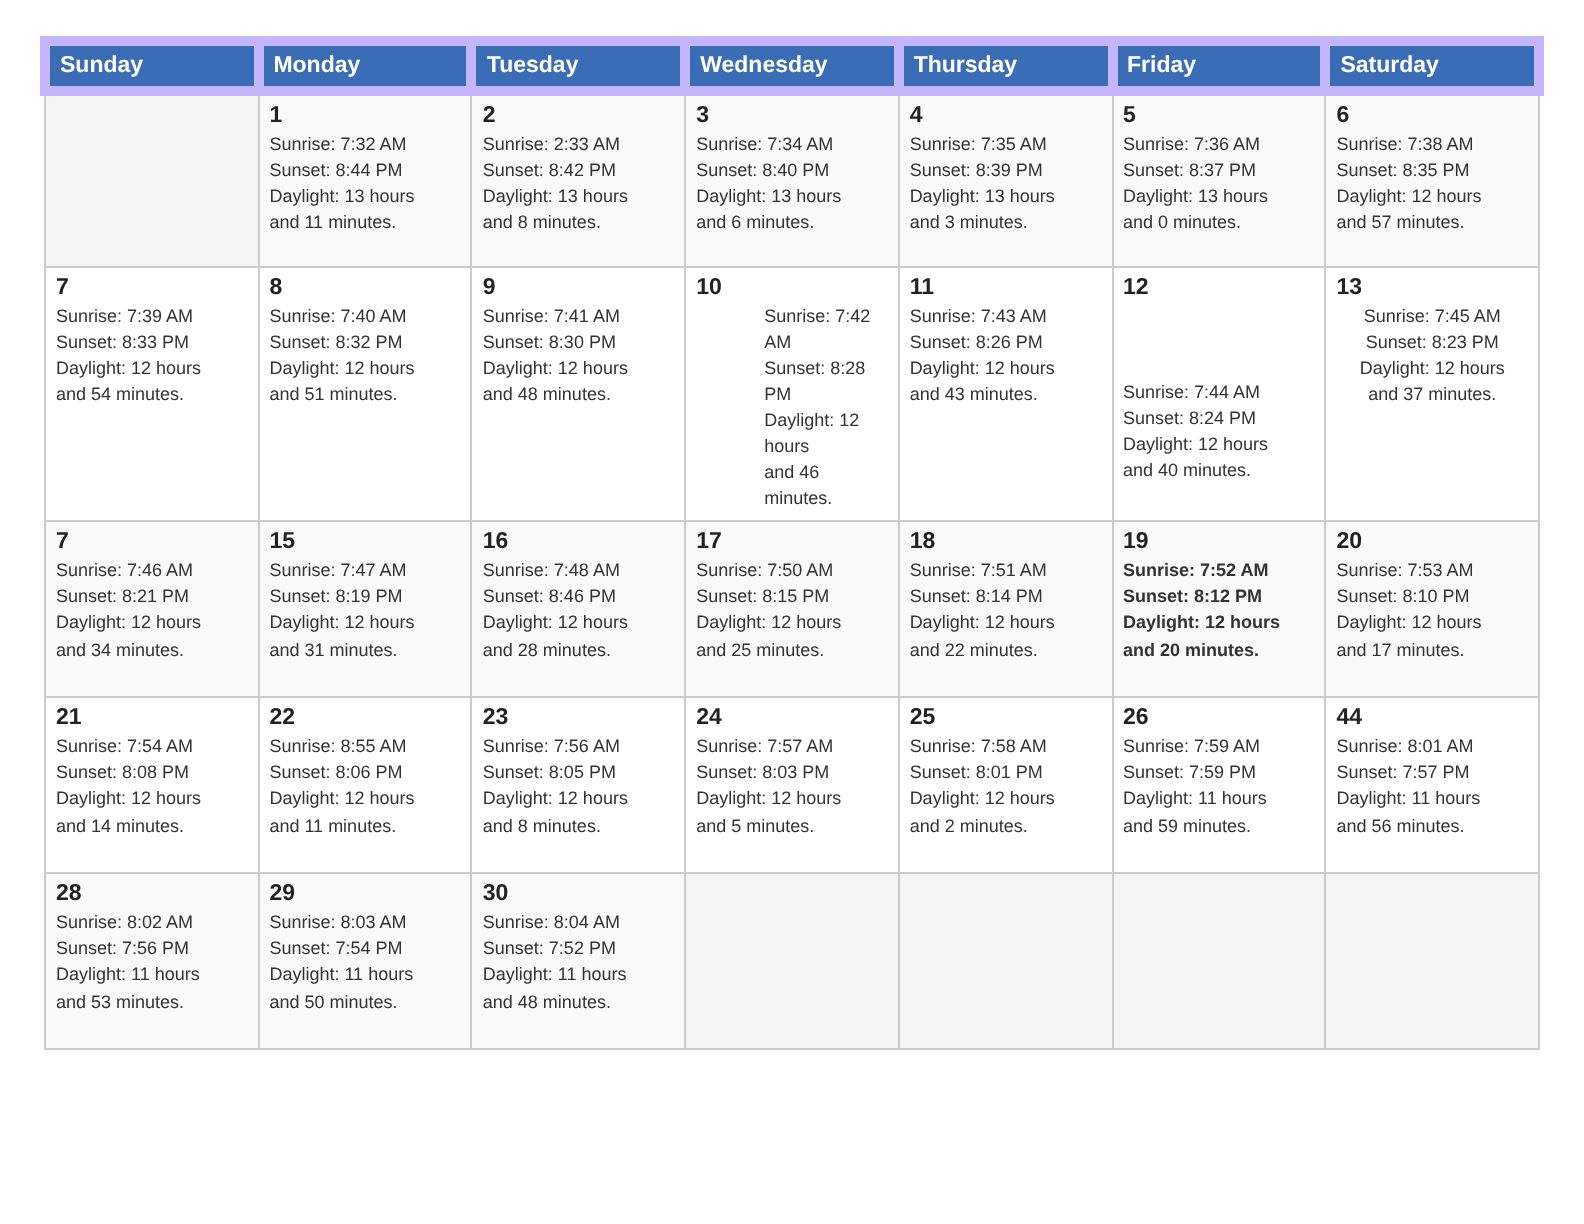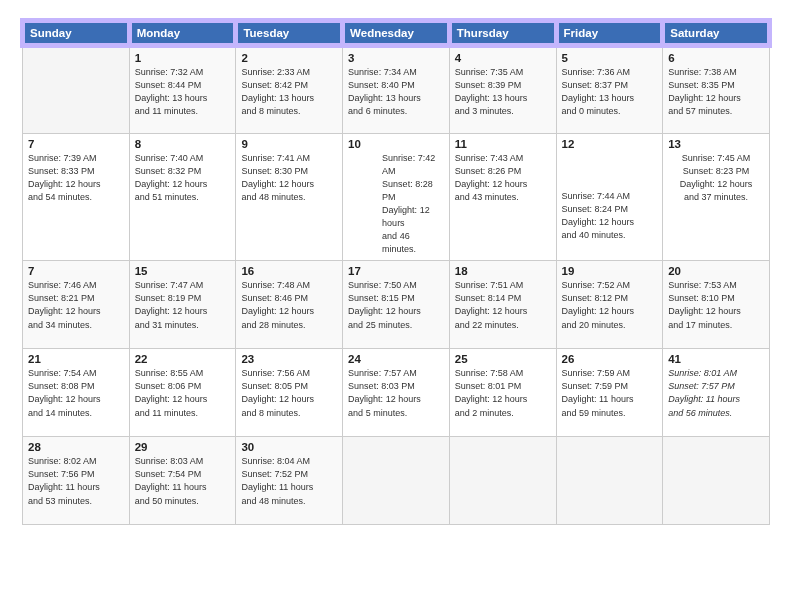--- a/index.html
+++ b/index.html
@@ -242,21 +242,21 @@
           </td>
           <td>
             <span class="day-num">18</span>
             <div class="cell-info" style="white-space: pre-line;">Sunrise: 7:51 AM
 Sunset: 8:14 PM
 Daylight: 12 hours
 and 22 minutes.</div>
           </td>
           <td>
             <span class="day-num">19</span>
-            <div class="cell-info" style="white-space: pre-line;">Sunrise: 7:52 AM
+            <div class="cell-info" style="white-space: pre-line; font-weight: bold;">Sunrise: 7:52 AM
 Sunset: 8:12 PM
 Daylight: 12 hours
 and 20 minutes.</div>
           </td>
           <td>
             <span class="day-num">20</span>
             <div class="cell-info" style="white-space: pre-line;">Sunrise: 7:53 AM
 Sunset: 8:10 PM
 Daylight: 12 hours
 and 17 minutes.</div>
@@ -299,22 +299,22 @@
 and 2 minutes.</div>
           </td>
           <td>
             <span class="day-num">26</span>
             <div class="cell-info" style="white-space: pre-line;">Sunrise: 7:59 AM
 Sunset: 7:59 PM
 Daylight: 11 hours
 and 59 minutes.</div>
           </td>
           <td>
-            <span class="day-num">41</span>
-            <div class="cell-info" style="white-space: pre-line; font-style: italic;">Sunrise: 8:01 AM
+            <span class="day-num">44</span>
+            <div class="cell-info" style="white-space: pre-line;">Sunrise: 8:01 AM
 Sunset: 7:57 PM
 Daylight: 11 hours
 and 56 minutes.</div>
           </td>
         </tr>
         <tr>
           <td>
             <span class="day-num">28</span>
             <div class="cell-info" style="white-space: pre-line;">Sunrise: 8:02 AM
 Sunset: 7:56 PM

